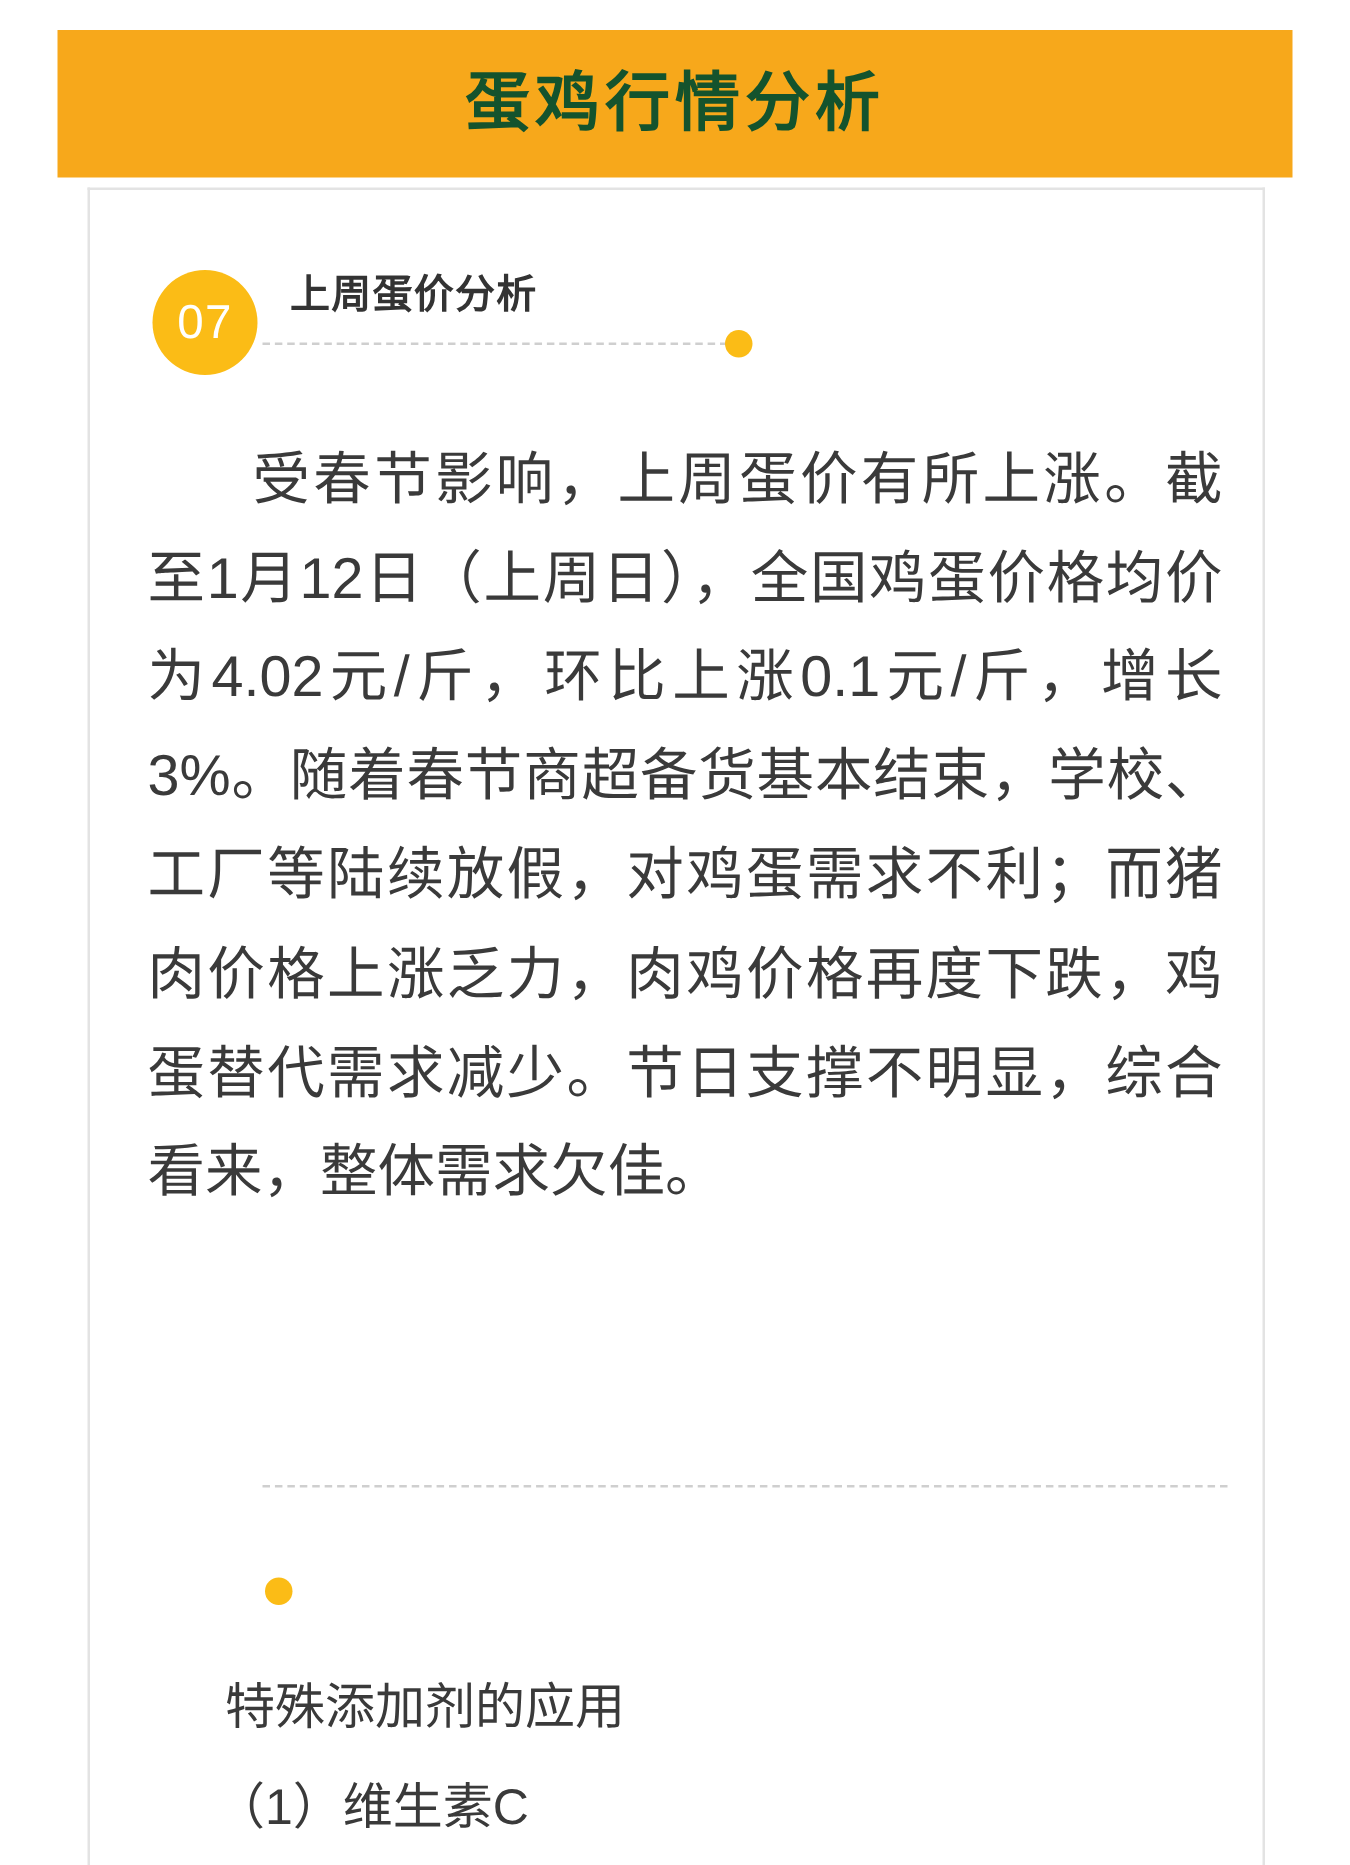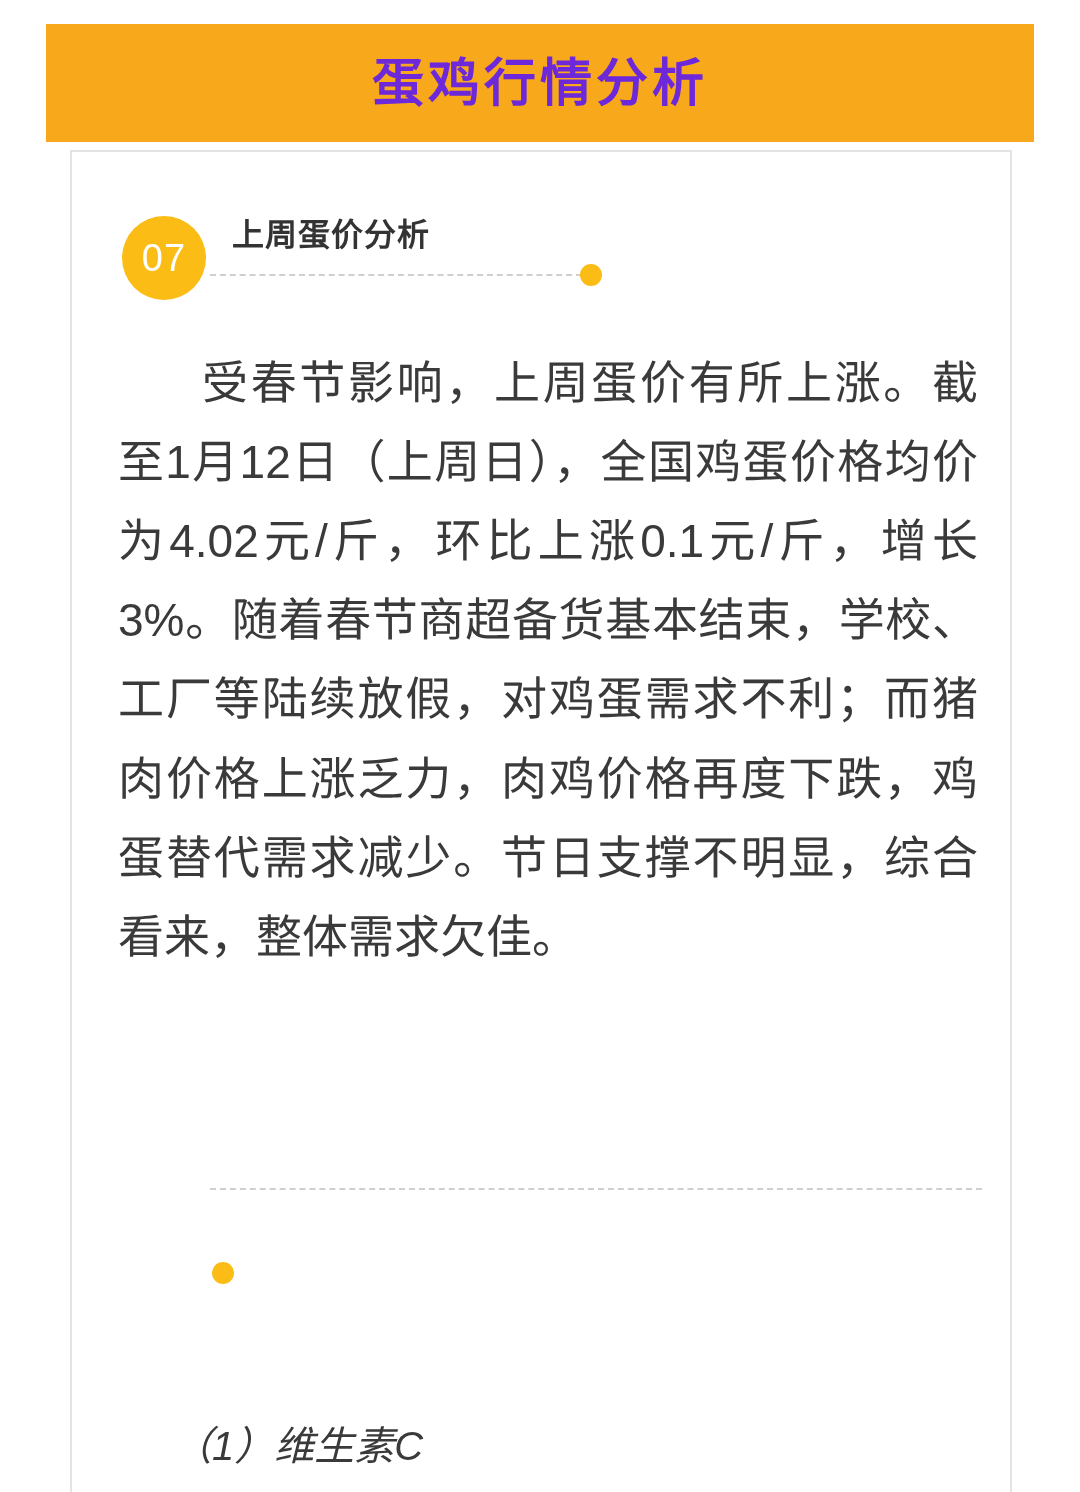--- a/index.html
+++ b/index.html
@@ -29,21 +29,21 @@
     top: 24px;
     width: 988px;
     height: 118px;
     background: #f5a623;
     background: #f7a81b;
     display: flex;
     align-items: center;
     justify-content: center;
   }
   .header-title {
-    color: #6d28d9;
+    color: #14532d;
     font-size: 52px;
     font-weight: bold;
     letter-spacing: 4px;
     line-height: 1;
   }
 
   
   .content-card {
     position: absolute;
     left: 70px;
@@ -136,21 +136,21 @@
   #sec2-dot    { left: 140px; top: 1110px; }
 
   .list-line {
     position: absolute;
     left: 108px;
     font-size: 40px;
     line-height: 1.6;
     color: #3a3a3a;
   }
   #list-1 { top: 1182px; }
-  #list-2 { top: 1262px; left: 100px; font-style: italic; }
+  #list-2 { top: 1262px; left: 100px; }
 </style>
 </head>
 <body>
 
 <div class="page">
 
   <div class="header-banner">
     <div class="header-title">蛋鸡行情分析</div>
   </div>
 
@@ -162,16 +162,17 @@
       <div class="dash-line" id="sec1-dash"></div>
       <div class="dot-end" id="sec1-dot"></div>
     </div>
 
     <div class="body-para">受春节影响，上周蛋价有所上涨。截至1月12日（上周日），全国鸡蛋价格均价为4.02元/斤，环比上涨0.1元/斤，增长3%。随着春节商超备货基本结束，学校、工厂等陆续放假，对鸡蛋需求不利；而猪肉价格上涨乏力，肉鸡价格再度下跌，鸡蛋替代需求减少。节日支撑不明显，综合看来，整体需求欠佳。</div>
 
 
     <div class="dash-line" id="sec2-dash"></div>
     <div class="dot-end" id="sec2-dot"></div>
 
+    <div class="list-line" id="list-1">特殊添加剂的应用</div>
     <div class="list-line" id="list-2">（1）维生素C</div>
 
   </div>
 </div>
 
 </body></html>

